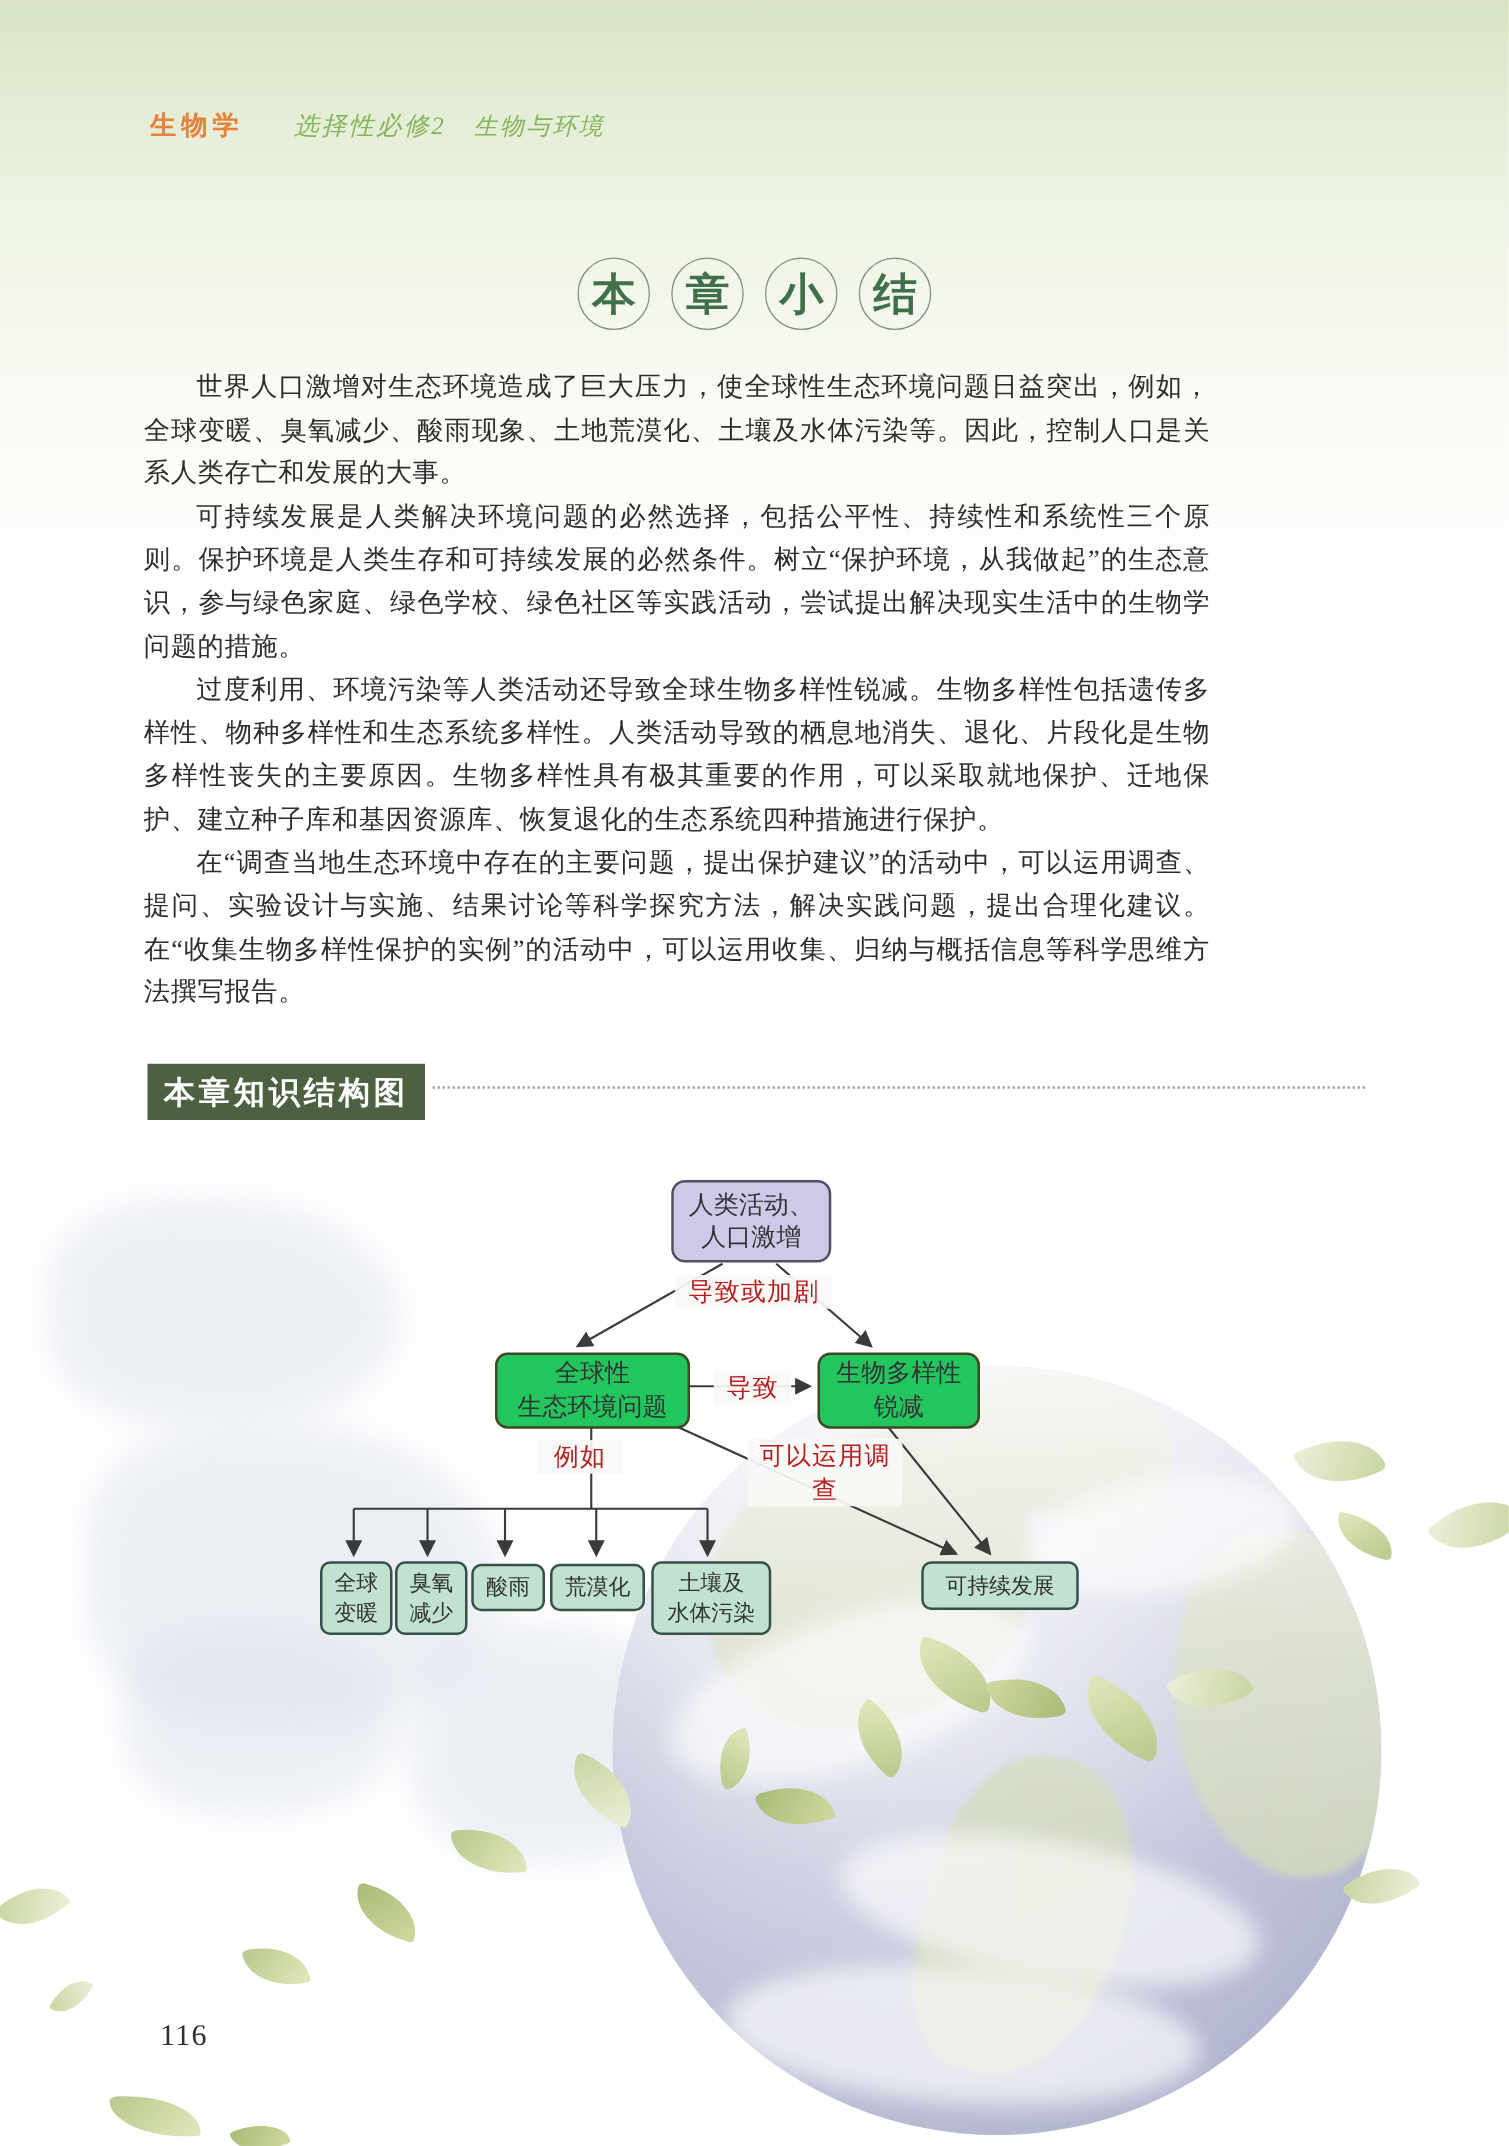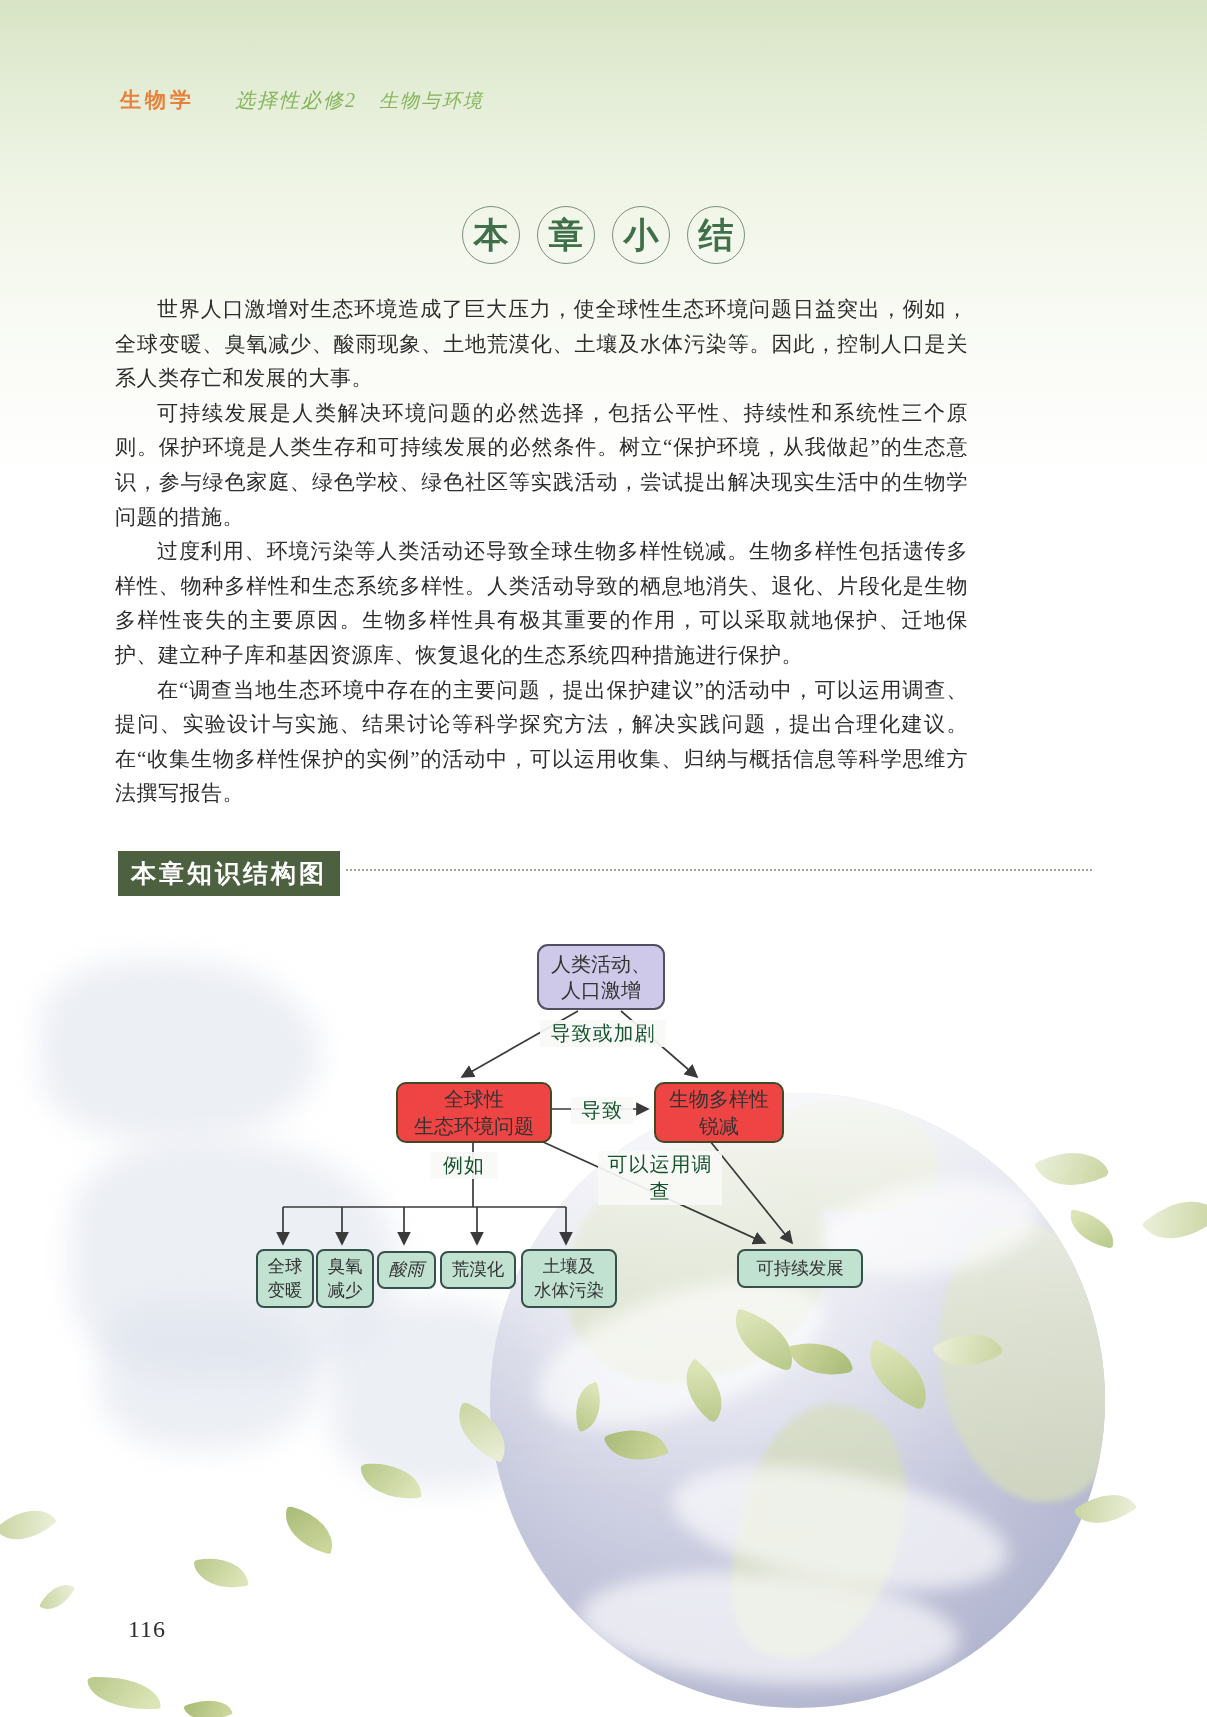--- a/index.html
+++ b/index.html
@@ -27,24 +27,24 @@
   
   .sec-head{position:absolute;top:851px;left:118px;background:#4d6140;color:#ffffff;
             font-family:"Liberation Sans",sans-serif;font-weight:bold;font-size:25px;
             letter-spacing:3px;padding:6px 13px;z-index:6;}
   .dotline{position:absolute;top:869px;left:346px;width:746px;border-top:2px dotted #a3a79d;z-index:6;}
 
   
   .node{position:absolute;display:flex;align-items:center;justify-content:center;text-align:center;
         white-space:pre-line;font-family:"Liberation Sans",sans-serif;color:#333;z-index:3;line-height:1.32;}
   .n-purple{background:#cfc9e9;border:2px solid #505062;border-radius:11px;font-size:20px;}
-  .n-green{background:#ef4444;border:2px solid #3f4a24;border-radius:10px;font-size:20px;}
+  .n-green{background:#22c55e;border:2px solid #3f4a24;border-radius:10px;font-size:20px;}
   .n-mint{background:#c1e1d1;border:2px solid #35514a;border-radius:8px;font-size:17.5px;}
 
-  .edge-label{position:absolute;z-index:3;font-family:"Liberation Sans",sans-serif;color:#14532d;
+  .edge-label{position:absolute;z-index:3;font-family:"Liberation Sans",sans-serif;color:#b91c1c;
               font-size:20px;text-align:center;background:rgba(249,250,246,0.92);padding:0 3px;letter-spacing:1px;}
 
   svg.wires{position:absolute;left:0;top:0;z-index:2;pointer-events:none;}
 
   
   .earth{position:absolute;left:490px;top:1093px;width:615px;height:615px;border-radius:50%;
          overflow:hidden;z-index:1;opacity:0.82;
          background:radial-gradient(circle at 36% 28%, #eef0f6 0%, #d5d7e7 28%, #b8bbd5 55%, #a2a6c5 80%, #989cbe 100%);}
   .earth .land{position:absolute;background:#c9d2b0;filter:blur(3px);opacity:0.85;}
   .earth .cloud{position:absolute;background:#ffffff;filter:blur(9px);opacity:0.65;border-radius:50%;}
@@ -135,21 +135,21 @@
 <div class="node n-purple" style="left:537px;top:944px;width:124px;height:62px;">人类活动、
 人口激增</div>
 <div class="node n-green" style="left:396px;top:1082px;width:152px;height:57px;">全球性
 生态环境问题</div>
 <div class="node n-green" style="left:654px;top:1082px;width:126px;height:57px;">生物多样性
 锐减</div>
 <div class="node n-mint" style="left:256px;top:1249px;width:54px;height:55px;">全球
 变暖</div>
 <div class="node n-mint" style="left:316px;top:1249px;width:54px;height:55px;">臭氧
 减少</div>
-<div class="node n-mint" style="left:377px;top:1251px;width:55px;height:34px;font-style:italic;">酸雨</div>
+<div class="node n-mint" style="left:377px;top:1251px;width:55px;height:34px;">酸雨</div>
 <div class="node n-mint" style="left:440px;top:1251px;width:72px;height:34px;">荒漠化</div>
 <div class="node n-mint" style="left:521px;top:1249px;width:92px;height:55px;">土壤及
 水体污染</div>
 <div class="node n-mint" style="left:737px;top:1249px;width:122px;height:35px;">可持续发展</div>
 
 <div class="leaf leaf-b" style="left:1040px;top:1148px;width:64px;height:42px;transform:rotate(-25deg);"></div>
 <div class="leaf leaf-a" style="left:1068px;top:1214px;width:48px;height:30px;transform:rotate(12deg);"></div>
 <div class="leaf leaf-b" style="left:1148px;top:1198px;width:66px;height:44px;transform:rotate(-40deg);"></div>
 <div class="leaf leaf-a" style="left:730px;top:1318px;width:68px;height:44px;transform:rotate(18deg);"></div>
 <div class="leaf leaf-c" style="left:792px;top:1340px;width:58px;height:38px;transform:rotate(-12deg);"></div>

